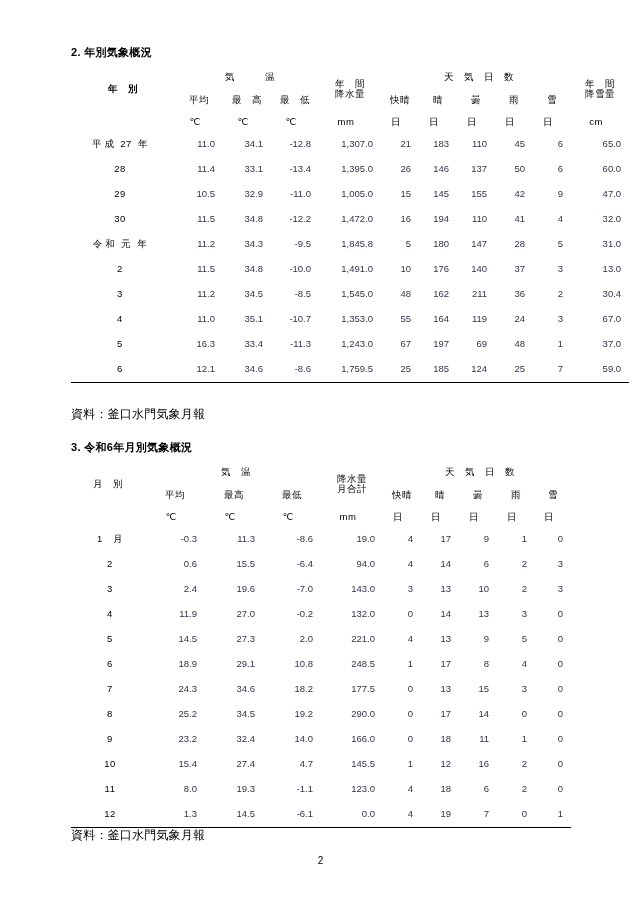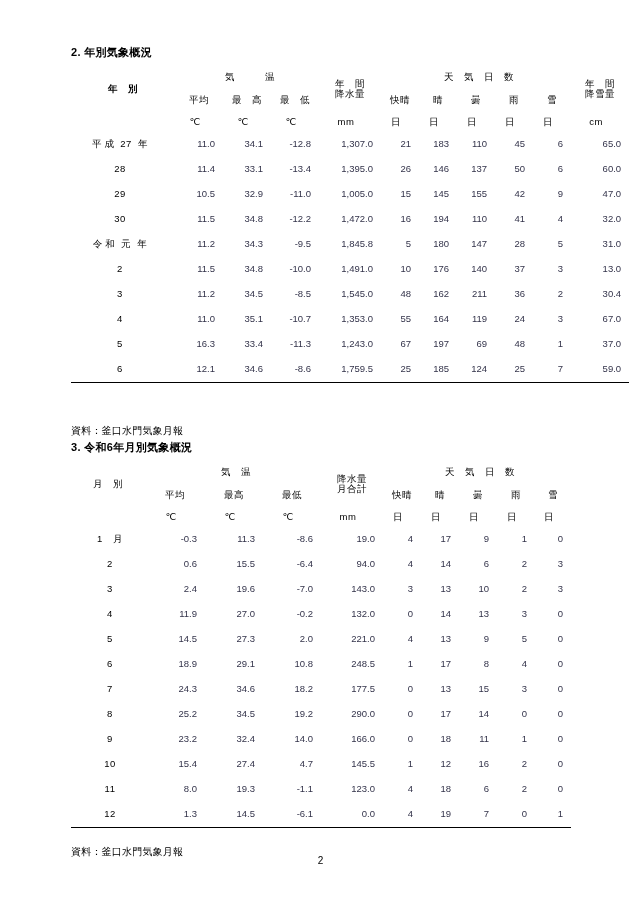--- a/index.html
+++ b/index.html
@@ -30,25 +30,24 @@
     letter-spacing: 0.3px;
     color: #000;
     white-space: nowrap;
   }
   #sec1-title { left: 71px; top: 45px; }
   #sec2-title { left: 71px; top: 440px; }
 
   
   .source-note {
     position: absolute;
-    font-size: 10px;
+    font-size: 12px;
     color: #000;
     white-space: nowrap;
     letter-spacing: 0.2px;
-    margin-top: 18px;
   }
   #src1 { left: 71px; top: 406px; }
   #src2 { left: 71px; top: 827px; }
 
   
   #page-number {
     position: absolute;
     left: 0; top: 855px;
     width: 641px;
     text-align: center;

